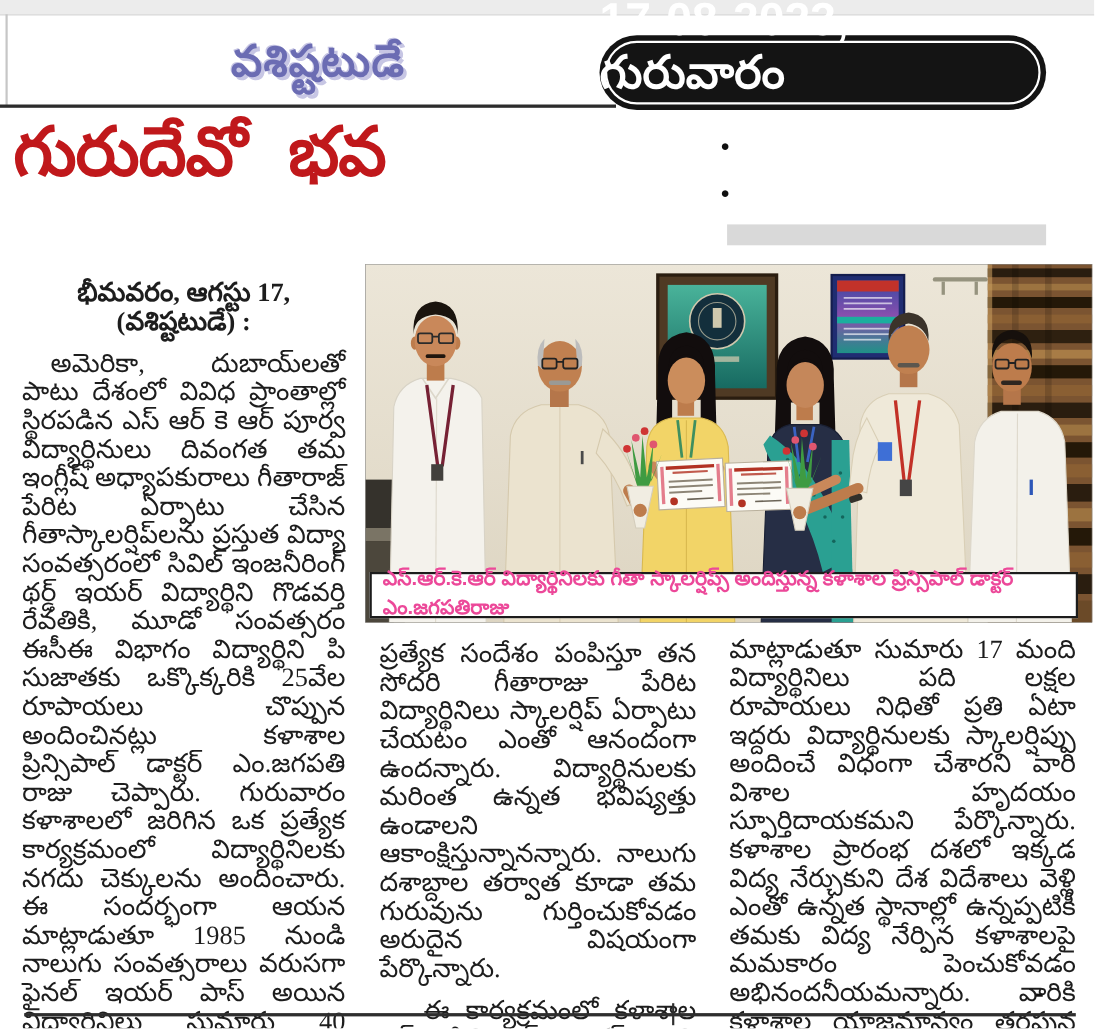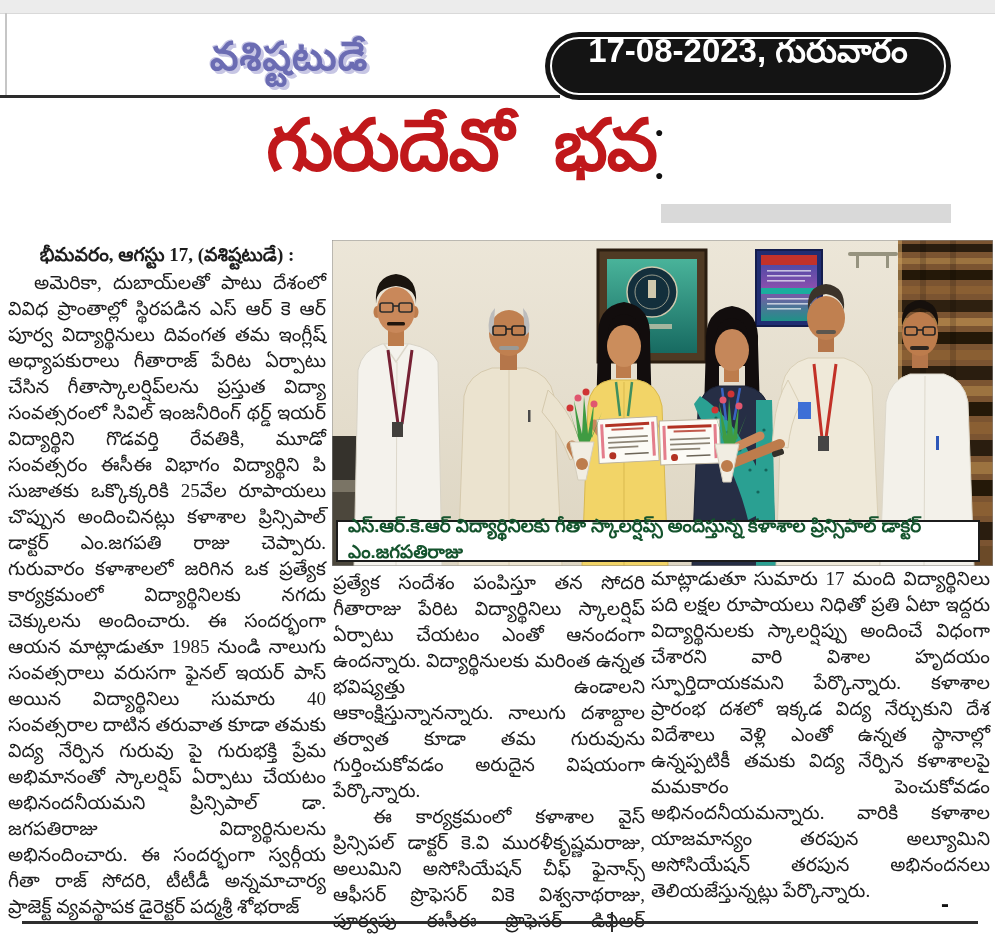--- a/index.html
+++ b/index.html
@@ -7,36 +7,36 @@
         font-family:"Liberation Sans",sans-serif;}
   .top-strip{position:absolute;top:0;left:0;width:995px;height:13px;background:#ececec;border-bottom:1px solid #d9d9d9;}
   .left-line{position:absolute;left:5px;top:13px;width:2px;height:84px;background:#c6c6c6;}
   .masthead{position:absolute;left:210px;top:34px;font-size:40px;font-weight:800;
             color:var(--masthead-violet,#6b6cb3);
             text-shadow:3px 3px 0 var(--masthead-shadow,#c7c6e4), -1px -1px 0 var(--masthead-shadow,#c7c6e4);
             letter-spacing:1px;}
   .top-rule{position:absolute;left:0;top:95px;width:560px;height:3px;background:#2c2c2c;}
   .date-box{position:absolute;left:545px;top:32px;width:406px;height:68px;border-radius:34px;
             background:var(--date-box-bg,#141414);color:var(--date-box-text,#fff);
-            display:flex;align-items:flex-start;justify-content:center;
-            font-size:33px;font-weight:700;outline:2.5px solid #fff;outline-offset:-7px;}
+            display:flex;align-items:flex-end;justify-content:center;
+            font-size:42px;font-weight:700;outline:2.5px solid #fff;outline-offset:-7px;}
   .headline{position:absolute;left:12px;top:100px;width:645px;margin:0;white-space:nowrap;
-            font-size:72px;line-height:1.25;font-weight:800;letter-spacing:-1px;word-spacing:22px;
-            color:var(--headline-red,#c0181b);text-align:right;}
+            font-size:62px;line-height:1.25;font-weight:800;letter-spacing:-1px;word-spacing:22px;
+            color:var(--headline-red,#c0181b);}
   .highlights{position:absolute;left:655px;top:118px;width:335px;}
   .hl{display:flex;gap:8px;font-weight:700;font-size:21px;color:#101010;margin-bottom:15px;align-items:flex-start;}
   .hl .dot{font-size:14px;line-height:2;}
   .gray-bar{position:absolute;left:661px;top:204px;width:290px;height:19px;background:var(--gray-bar,#d9d9d9);}
   .photo{position:absolute;left:332px;top:240px;width:661px;height:326px;background:#e7e1d2;}
   .photo svg{display:block;}
   .caption{position:absolute;left:336px;top:520px;width:644px;height:42px;box-sizing:border-box;
            background:#fff;border:2px solid #1c1c1c;display:flex;align-items:center;padding:0 10px;
-           font-weight:700;font-size:18.5px;color:#14532d;}
+           font-weight:700;font-size:18.5px;color:#ec4899;}
   .col{position:absolute;font-family:"Liberation Serif",serif;color:var(--body-text,#1d1d1d);}
-  .col p{margin:0;font-size:19px;line-height:26px;text-align:justify;}
+  .col p{margin:12px;font-size:24px;line-height:26px;text-align:justify;}
   .dateline{font-weight:700;text-align:center !important;font-size:18px;margin-bottom:2px !important;}
   .indent1{text-indent:26px;}
   .indent2{text-indent:40px;}
   .col1{left:8px;top:242px;width:318px;}
   .col2{left:333px;top:570px;width:312px;}
   .col3{left:651px;top:566px;width:339px;}
   .end-dash{position:absolute;left:941px;top:890px;font-weight:700;font-size:24px;color:#111;}
   .bottom-rule{position:absolute;left:22px;top:921px;width:956px;height:3px;background:#2e2e2e;}
   .rule-tick{position:absolute;left:611px;top:912px;width:2px;height:20px;background:#2e2e2e;}
 </style>

